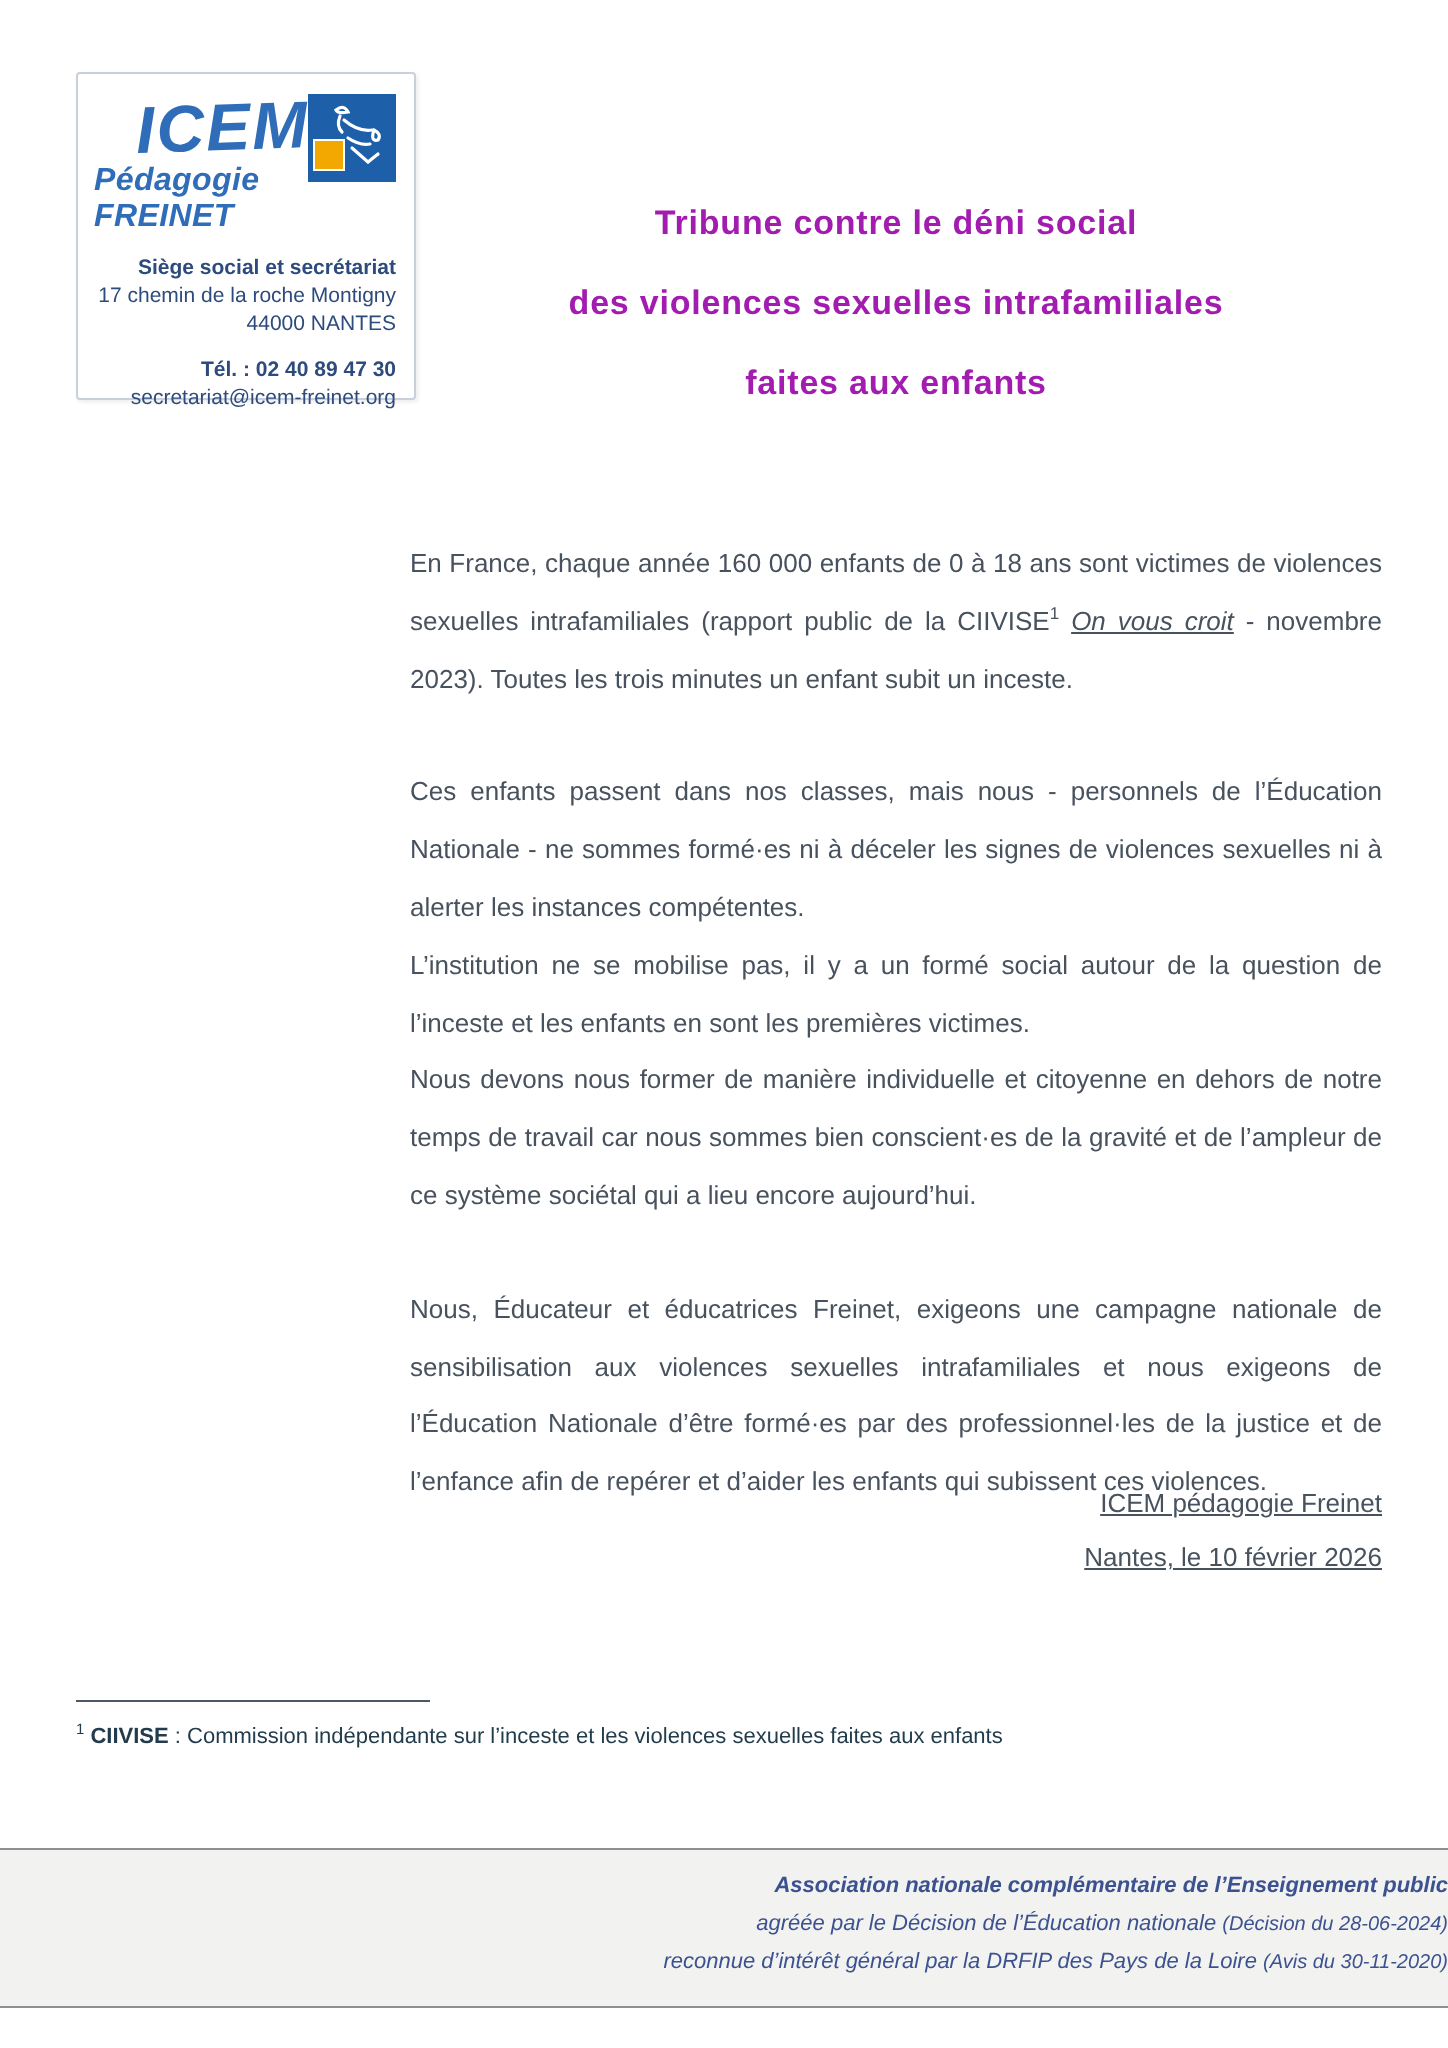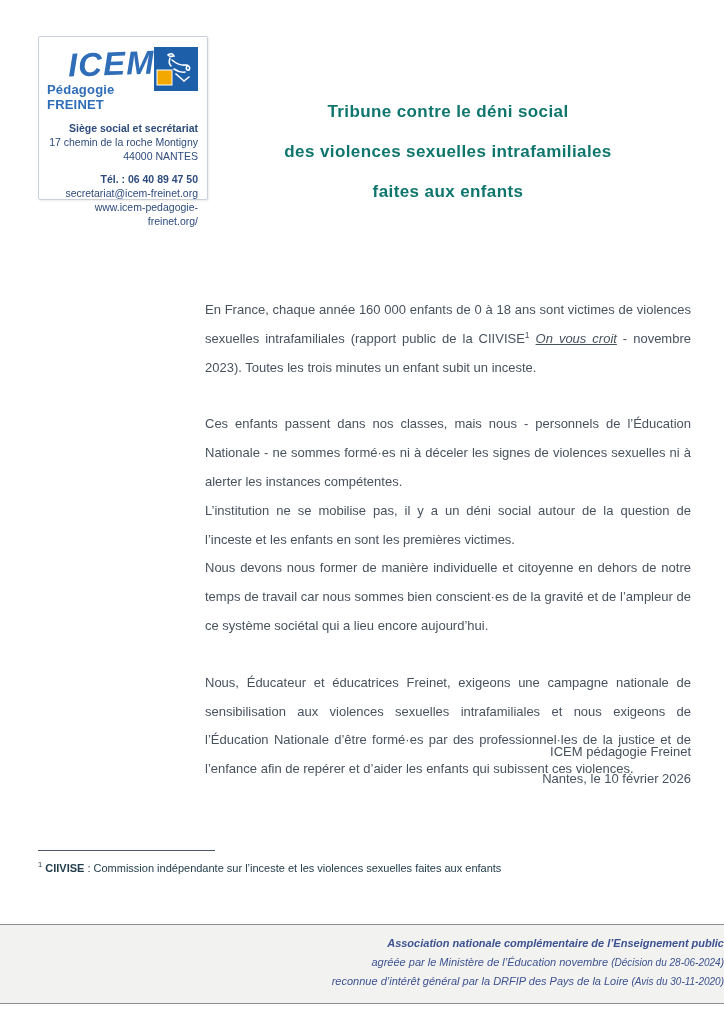--- a/index.html
+++ b/index.html
@@ -18,49 +18,48 @@
     box-shadow:1px 1px 2px rgba(0,0,0,.08);
     box-sizing:border-box;padding:8px 9px 0 8px;
   }
   .logo-row{display:flex;align-items:flex-start;justify-content:space-between;}
   .wordmark-col{display:flex;flex-direction:column;align-items:flex-end;margin-top:4px;}
   .wordmark{
     font-size:33px;font-weight:bold;font-style:italic;
     color:#2f6db8;letter-spacing:1px;line-height:30px;
     transform:rotate(-2deg);
   }
-  .wordsub{font-size:13px;font-weight:bold;color:#2f6db8;margin-top:3px;letter-spacing:.2px;}
+  .wordsub{font-size:16px;font-weight:bold;color:#2f6db8;margin-top:3px;letter-spacing:.2px;font-style:italic;}
   .press-icon{width:44px;height:44px;flex:0 0 44px;margin-top:2px;}
   .address{
     margin-top:9px;text-align:right;color:#2d4b7d;
     font-size:10.5px;line-height:14px;
   }
   .address .b{font-weight:bold;}
   .address .grp{margin-top:9px;}
   
   .title-block{
     position:absolute;left:205px;top:92px;width:486px;
-    text-align:center;color:#0f766e;font-weight:bold;
+    text-align:center;color:#a21caf;font-weight:bold;
     font-size:17px;line-height:40px;letter-spacing:.4px;
   }
   
   .body-col{
     position:absolute;left:205px;top:268px;width:486px;
     color:#48525e;font-size:13px;line-height:28.8px;
     text-align:justify;
-    margin-top:28px;
   }
   .body-col p{margin:0;}
   .body-col p.gap{margin-top:28px;}
   .seg-sup{vertical-align:super;font-size:8.5px;line-height:0;}
   .seg-ref{font-style:italic;text-decoration:underline;}
   
   .signature{
     position:absolute;left:205px;top:738px;width:486px;
-    text-align:right;color:#48525e;font-size:13px;line-height:27px;
+    text-align:right;color:#48525e;font-size:13px;line-height:27px;text-decoration:underline;
   }
   
   .footnote-rule{
     position:absolute;left:38px;top:850px;width:177px;height:0;
     border-top:1px solid #4c5864;
   }
   .footnote{
     position:absolute;left:38px;top:857px;width:630px;
     color:#223c4c;font-size:11px;line-height:16px;
   }
@@ -101,50 +100,49 @@
             <path d="M30 34 l5 -4"></path>
           </g>
           <rect x="3" y="23" width="15" height="15" fill="#f2a800" stroke="#ffffff" stroke-width="1"></rect>
         </svg>
       </span>
     </div>
     <div class="address">
       <div class="b">Siège social et secrétariat</div>
       <div>17 chemin de la roche Montigny</div>
       <div>44000 NANTES</div>
-      <div class="b grp">Tél. : 06 40 89 47 50</div>
+      <div class="b grp">Tél. : 02 40 89 47 30</div>
       <div>secretariat@icem-freinet.org</div>
-      <div>www.icem-pedagogie-freinet.org/</div>
     </div>
   </div>
 
   <div class="title-block">
     <div>Tribune contre le déni social</div>
     <div>des violences sexuelles intrafamiliales</div>
     <div>faites aux enfants</div>
   </div>
 
   <div class="body-col" id="body-col">
       <p><span>En France, chaque année 160 000 enfants de 0 à 18 ans sont victimes de violences sexuelles intrafamiliales (rapport public de la CIIVISE</span><span class="seg-sup">1</span><span> </span><span class="seg-ref">On vous croit</span><span> - novembre 2023). Toutes les trois minutes un enfant subit un inceste.</span></p>
       <p class="gap"><span>Ces enfants passent dans nos classes, mais nous - personnels de l’Éducation Nationale - ne sommes formé·es ni à déceler les signes de violences sexuelles ni à alerter les instances compétentes.</span></p>
-      <p><span>L’institution ne se mobilise pas, il y a un déni social autour de la question de l’inceste et les enfants en sont les premières victimes.</span></p>
+      <p><span>L’institution ne se mobilise pas, il y a un formé social autour de la question de l’inceste et les enfants en sont les premières victimes.</span></p>
       <p><span>Nous devons nous former de manière individuelle et citoyenne en dehors de notre temps de travail car nous sommes bien conscient·es de la gravité et de l’ampleur de ce système sociétal qui a lieu encore aujourd’hui.</span></p>
       <p class="gap"><span>Nous, Éducateur et éducatrices Freinet, exigeons une campagne nationale de sensibilisation aux violences sexuelles intrafamiliales et nous exigeons de l’Éducation Nationale d’être formé·es par des professionnel·les de la justice et de l’enfance afin de repérer et d’aider les enfants qui subissent ces violences.</span></p>
     </div>
 
   <div class="signature">
     <div>ICEM pédagogie Freinet</div>
     <div>Nantes, le 10 février 2026</div>
   </div>
 
   <div class="footnote-rule"></div>
   <div class="footnote">
     <span class="fn-marker">1</span>
     <span class="fn-term">CIIVISE</span><span> : Commission indépendante sur l’inceste et les violences sexuelles faites aux enfants</span>
   </div>
 
   <div class="footer" id="footer-band">
       <div class="footer-line bold"><span>Association nationale complémentaire de l’Enseignement public</span></div>
-      <div class="footer-line"><span>agréée par le Ministère de l’Éducation novembre </span><span class="note">(Décision du 28-06-2024)</span></div>
+      <div class="footer-line"><span>agréée par le Décision de l’Éducation nationale </span><span class="note">(Décision du 28-06-2024)</span></div>
       <div class="footer-line"><span>reconnue d’intérêt général par la DRFIP des Pays de la Loire </span><span class="note">(Avis du 30-11-2020)</span></div>
     </div>
 
 </div>
 
 </body></html>

